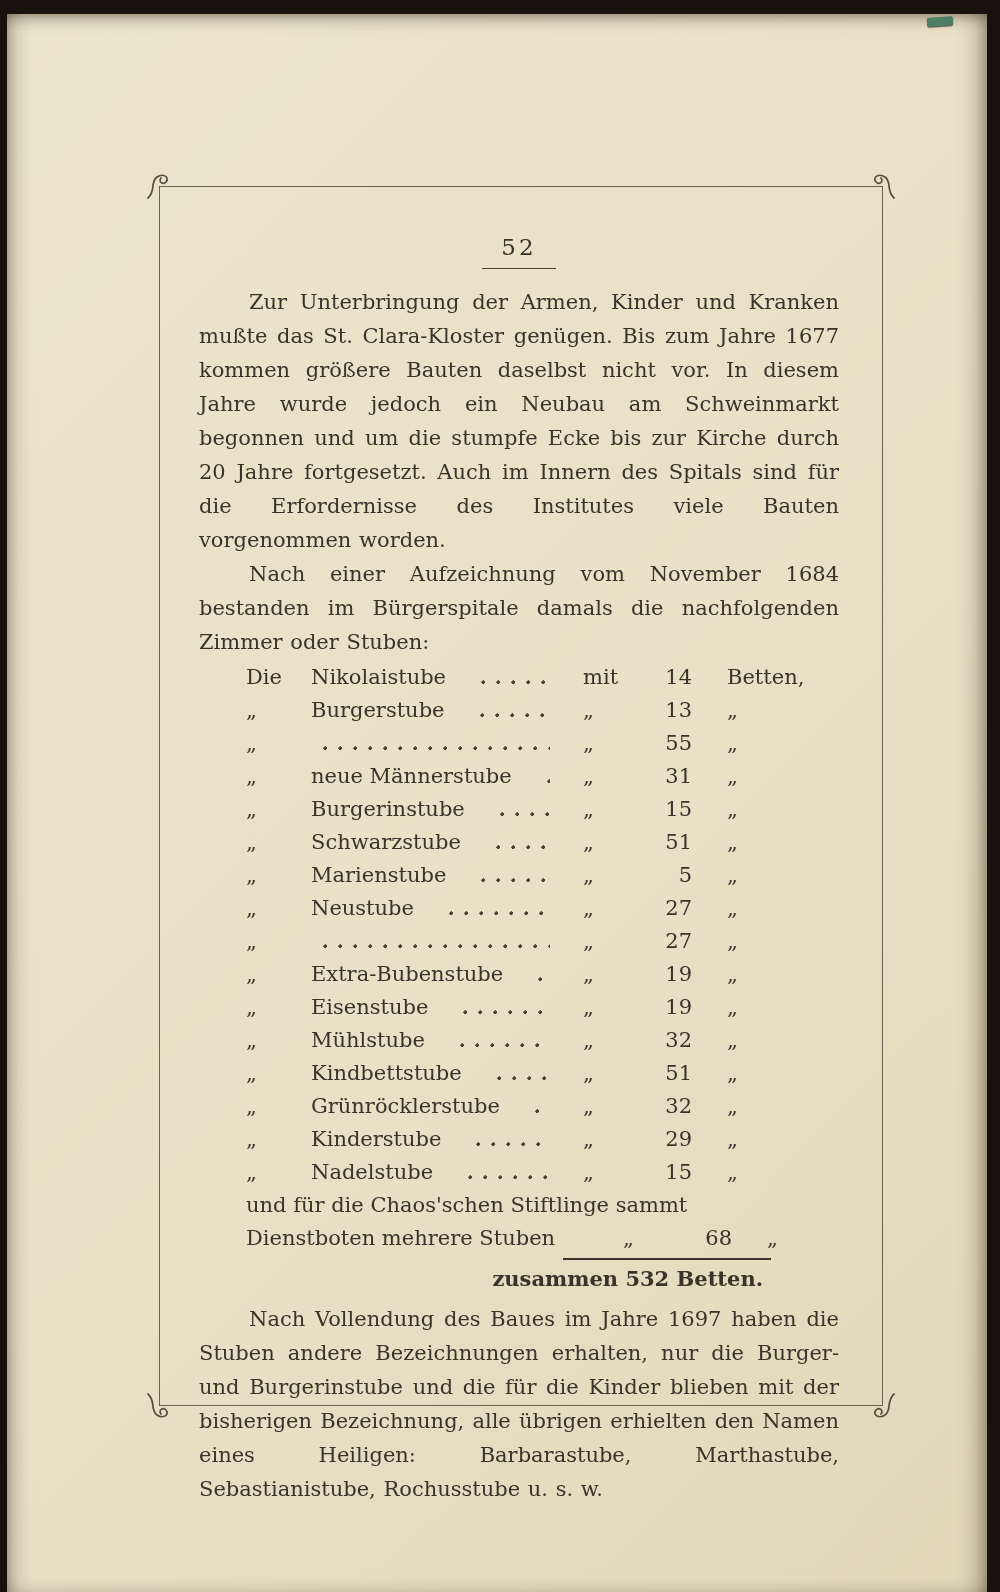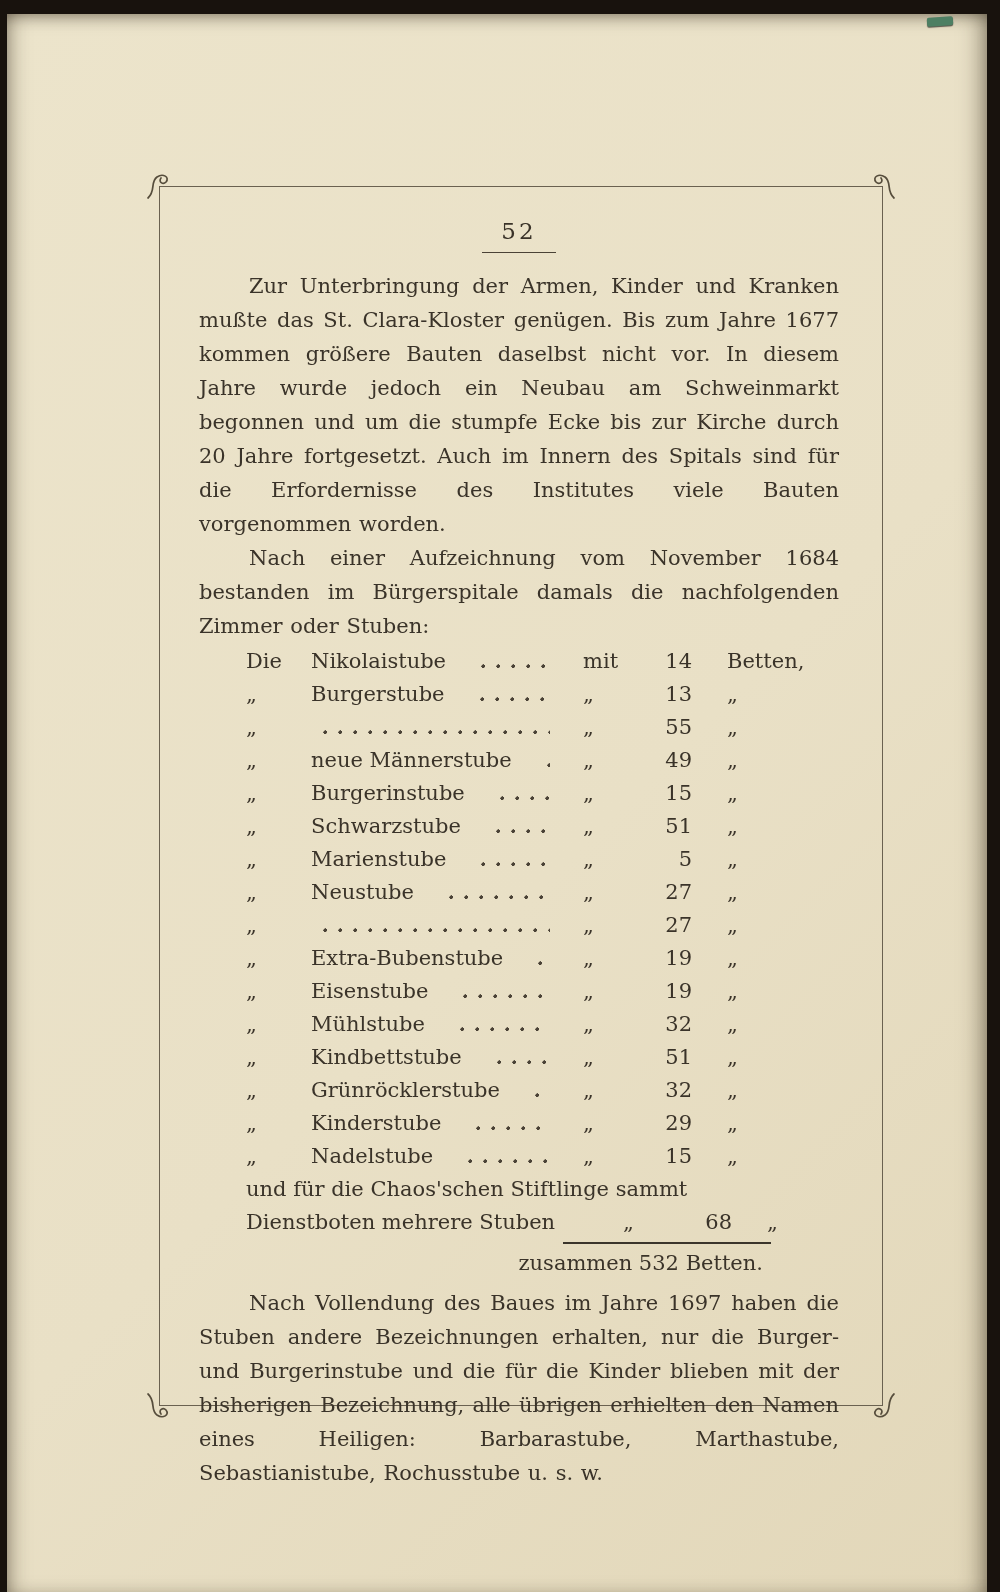--- a/index.html
+++ b/index.html
@@ -27,21 +27,21 @@
     border:1.5px solid #6a6150;
   }
   .corner{position:absolute;width:30px;height:30px;color:#564d3c;}
   .corner svg{display:block;}
   .corner.tl{left:-16px;top:-16px;}
   .corner.tr{right:-16px;top:-16px;transform:scaleX(-1);}
   .corner.bl{left:-16px;bottom:-16px;transform:scaleY(-1);}
   .corner.br{right:-16px;bottom:-16px;transform:scale(-1,-1);}
   
   .content{
-    position:absolute;left:152px;top:156px;width:722px;height:1042px;
+    position:absolute;left:152px;top:172px;width:722px;height:1042px;
     box-sizing:border-box;padding:44px 42px 0 40px;
     color:#3a3329;font-size:21px;line-height:34px;
   }
   .pagenum-wrap{text-align:center;margin-bottom:16px;}
   .pagenum{font-size:23px;letter-spacing:3px;display:inline-block;padding:0 6px 2px;}
   .pagenum-rule{width:74px;margin:2px auto 0;border-top:1.6px solid #4a4236;}
   p.para{
     margin:0;text-align:justify;text-indent:50px;
     word-spacing:1px;
   }
@@ -54,21 +54,21 @@
   .room-row .dots{
     flex:1 1 auto;height:5px;align-self:flex-end;margin:0 10px 9px 12px;
     background:radial-gradient(circle at 2.2px 2.2px,#4a4236 1.7px,rgba(0,0,0,0) 1.9px) left bottom repeat-x;
     background-size:15px 5px;
   }
   .room-row .mid{width:46px;flex:0 0 auto;text-align:left;}
   .room-row .count{width:40px;flex:0 0 auto;text-align:right;}
   .room-row .tail{width:60px;flex:0 0 auto;text-align:left;padding-left:12px;box-sizing:border-box;}
   .cont-line1{line-height:33px;}
   .sum-rule{width:208px;border-top:2px solid #3b352b;margin:3px 68px 2px auto;}
-  .total-line{text-align:right;padding-right:76px;line-height:34px;}
+  .total-line{text-align:right;padding-right:76px;line-height:34px;font-weight:bold;}
 </style>
 </head>
 <body>
 
 <div class="page">
   <div class="frame">
     <span class="corner tl">
       <svg viewBox="0 0 30 30" width="30" height="30" fill="none" stroke="currentColor" stroke-width="1.7" stroke-linecap="round">
         <path d="M4 27 C 12 20, 6 11, 13 6 C 19 2, 26 6, 22 11 C 19 14, 14 11, 17 7"></path>
       </svg>
@@ -125,21 +125,21 @@
     <span class="mid">„</span>
     <span class="count">55</span>
     <span class="tail">„</span>
   </div>
 
   <div class="room-row">
     <span class="lead">„</span>
     <span class="rname">neue Männerstube</span>
     <span class="dots"></span>
     <span class="mid">„</span>
-    <span class="count">49</span>
+    <span class="count">31</span>
     <span class="tail">„</span>
   </div>
 
   <div class="room-row">
     <span class="lead">„</span>
     <span class="rname">Burgerinstube</span>
     <span class="dots"></span>
     <span class="mid">„</span>
     <span class="count">15</span>
     <span class="tail">„</span>

